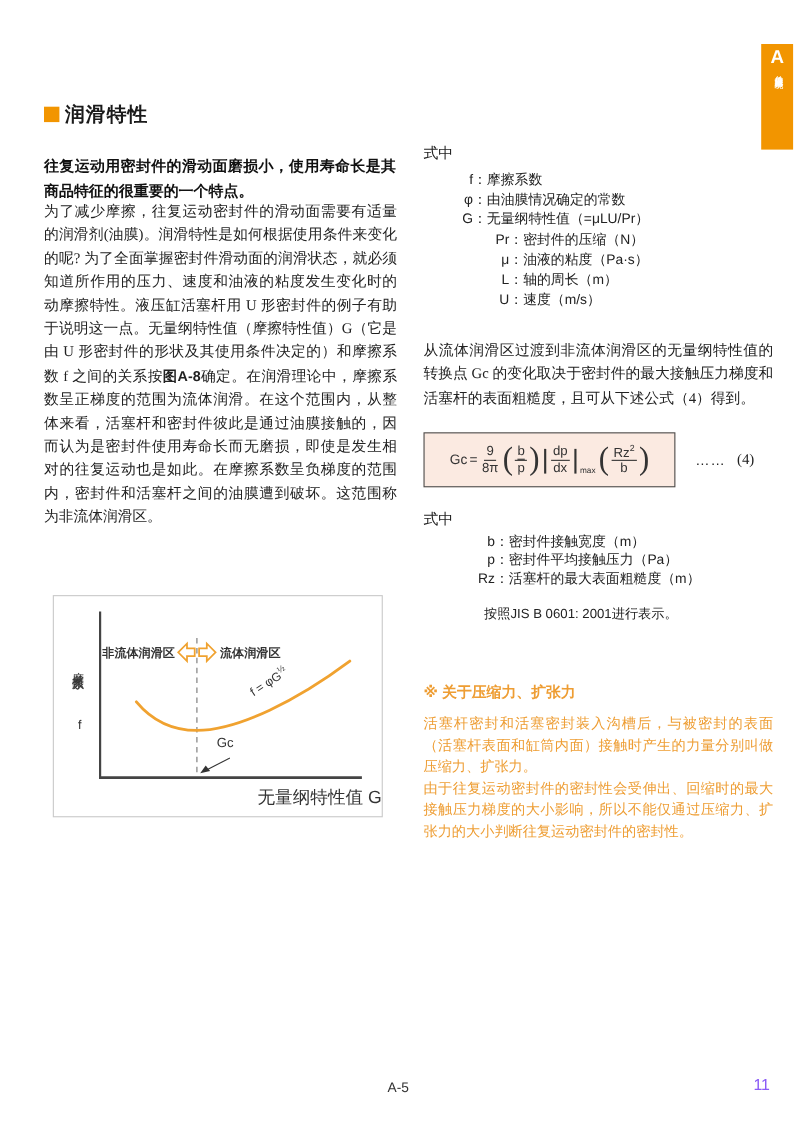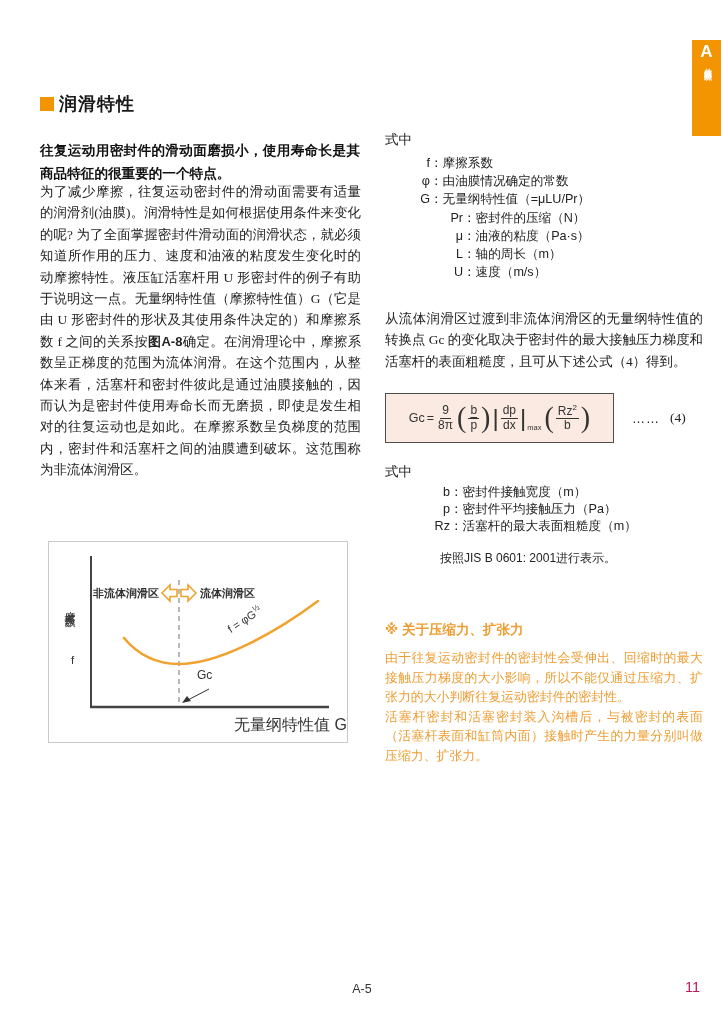--- a/index.html
+++ b/index.html
@@ -88,21 +88,21 @@
   sup { font-size:8px; }
   
   .note { position:absolute; top:550px; left:35px; font-size:12px; line-height:16.5px; color:#222; }
   .note .note-l2 { margin-left:20px; }
   
   .highlight { position:absolute; top:621px; left:0; width:318px; color:#ee9d33; }
   .hl-title { font-size:13.5px; font-weight:bold; margin-bottom:9px; }
   .hl-para { font-size:12.9px; line-height:19.5px; text-align:justify; }
   
   .footer-center { position:absolute; left:0; top:982px; width:100%; text-align:center; font-size:12.5px; color:#333; }
-  .footer-right { position:absolute; right:24px; top:979px; font-size:14.5px; color:#be185d; }
+  .footer-right { position:absolute; right:24px; top:979px; font-size:14.5px; color:#8b5cf6; }
 </style>
 </head>
 <body>
 
 <div class="page">
 
   <div class="side-tab">
     <span class="tab-letter">A</span>
     <span class="tab-label">什么是液压密封系统</span>
   </div>
@@ -227,22 +227,22 @@
           <span class="def-desc">：活塞杆的最大表面粗糙度（m）</span>
         </div>
     </div>
 
     <div class="note">
       <div class="note-l2">按照JIS B 0601: 2001进行表示。</div>
     </div>
 
     <div class="highlight">
       <div class="hl-title">※ 关于压缩力、扩张力</div>
+      <p class="hl-para">活塞杆密封和活塞密封装入沟槽后，与被密封的表面（活塞杆表面和缸筒内面）接触时产生的力量分别叫做压缩力、扩张力。</p>
       <p class="hl-para">由于往复运动密封件的密封性会受伸出、回缩时的最大接触压力梯度的大小影响，所以不能仅通过压缩力、扩张力的大小判断往复运动密封件的密封性。</p>
-      <p class="hl-para">活塞杆密封和活塞密封装入沟槽后，与被密封的表面（活塞杆表面和缸筒内面）接触时产生的力量分别叫做压缩力、扩张力。</p>
     </div>
 
   </div>
 
   <div class="footer-center">A-5</div>
   <div class="footer-right">11</div>
 
 </div>
 
 </body></html>

